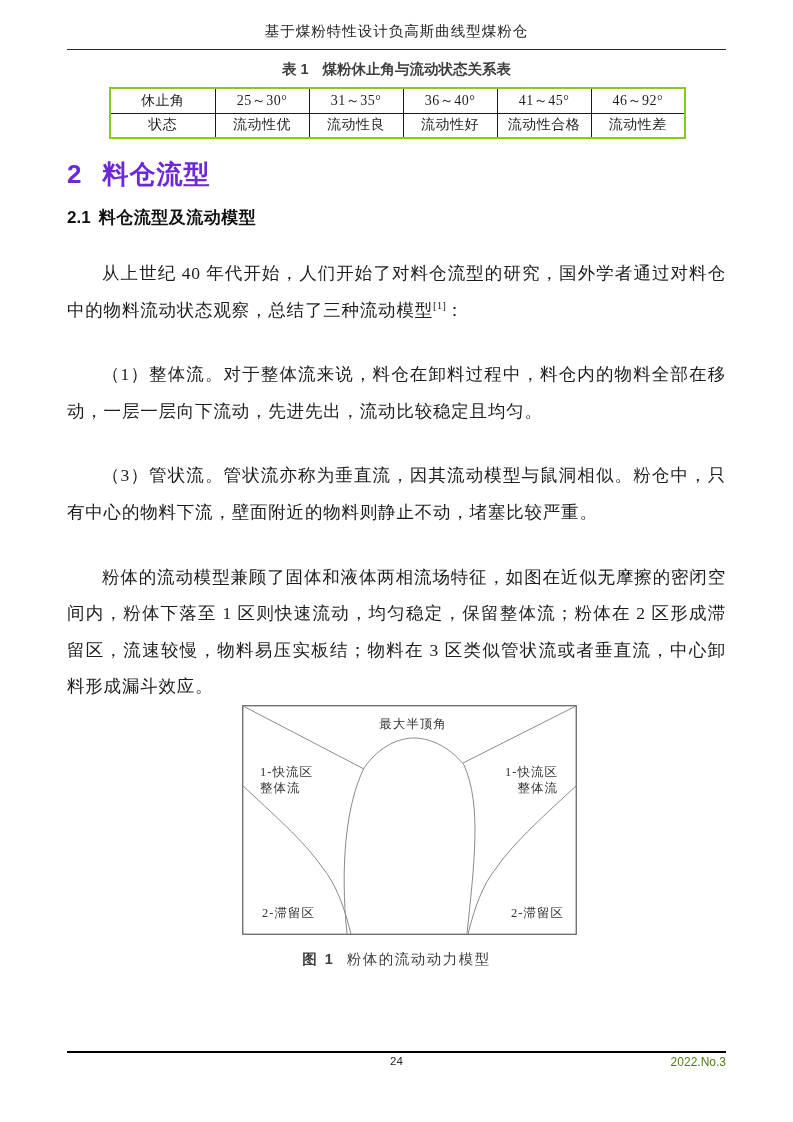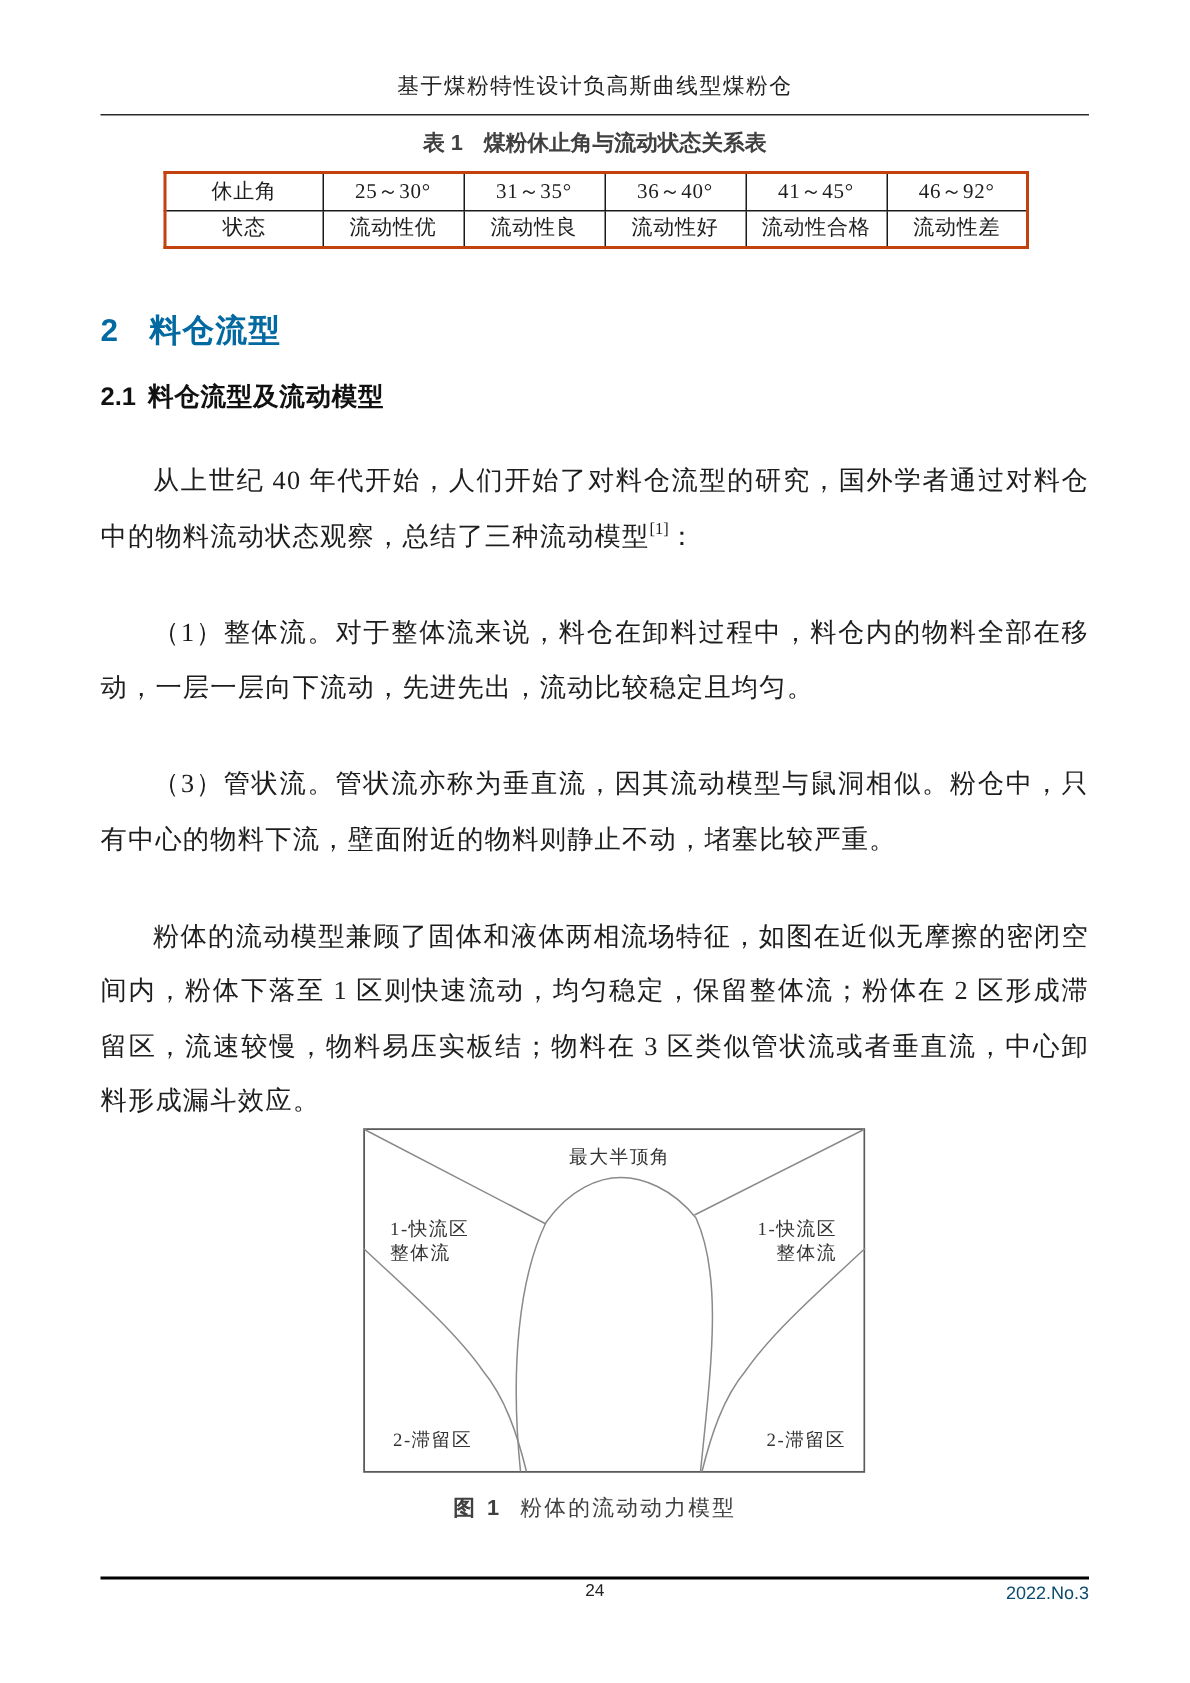--- a/index.html
+++ b/index.html
@@ -11,21 +11,21 @@
     margin: 0 auto;
     background: #ffffff;
     font-family: "Liberation Serif", "DejaVu Serif", serif;
     color: #1d1d1d;
     overflow: hidden;
   }
   .content { padding: 0 67px; }
 
   
   .header-title {
-    padding-top: 48px;
+    padding-top: 21px;
     text-align: center;
     font-size: 14.5px;
     line-height: 20px;
     letter-spacing: 1px;
     color: #222;
   }
   .header-rule { height: 9px; border-bottom: 1.5px solid #2a2a2a; }
 
   
   .table-caption {
@@ -36,42 +36,42 @@
     font-size: 14.5px;
     line-height: 17px;
     color: #404040;
   }
   .table-caption .cap-label { margin-right: 14px; }
   table.relation-table {
     margin-top: 9px;
     margin-left: 42px;
     width: 577px;
     border-collapse: collapse;
-    border: 2px solid #c2410c;
+    border: 2px solid #84cc16;
     table-layout: fixed;
   }
   table.relation-table td {
     border: 1.5px solid #1a1a1a;
     height: 25px;
     text-align: center;
     vertical-align: middle;
     font-size: 14px;
     letter-spacing: 0.5px;
     color: #1d1d1d;
   }
   table.relation-table col.c0 { width: 105px; }
 
   
   h2.sec {
-    margin-top: 44px;
-    font-family: "Liberation Sans", "DejaVu Sans", sans-serif;
-    font-size: 21px;
+    margin-top: 24px;
+    font-family: "Liberation Sans", "DejaVu Sans", sans-serif;
+    font-size: 26px;
     line-height: 22px;
     font-weight: bold;
-    color: #0369a1;
+    color: #6d28d9;
     letter-spacing: 1px;
   }
   h2.sec .sec-num { margin-right: 20px; }
   h3.subsec {
     margin-top: 23px;
     font-family: "Liberation Sans", "DejaVu Sans", sans-serif;
     font-size: 17px;
     line-height: 19px;
     font-weight: bold;
     color: #111;
@@ -143,21 +143,21 @@
   }
   .footer-rule { border-top: 2.5px solid #000; }
   .footer-line { position: relative; height: 18px; margin-top: 2px; }
   .footer-page {
     position: absolute; left: 0; right: 0;
     text-align: center;
     font-size: 11.5px; color: #222;
   }
   .footer-issue {
     position: absolute; right: 0;
-    font-size: 12px; color: #0c4a6e;
+    font-size: 12px; color: #4d7c0f;
   }
 </style>
 </head>
 <body>
 
 <div class="page">
 
   <div class="content">
     <div class="header-title">基于煤粉特性设计负高斯曲线型煤粉仓</div>
     <div class="header-rule"></div>

